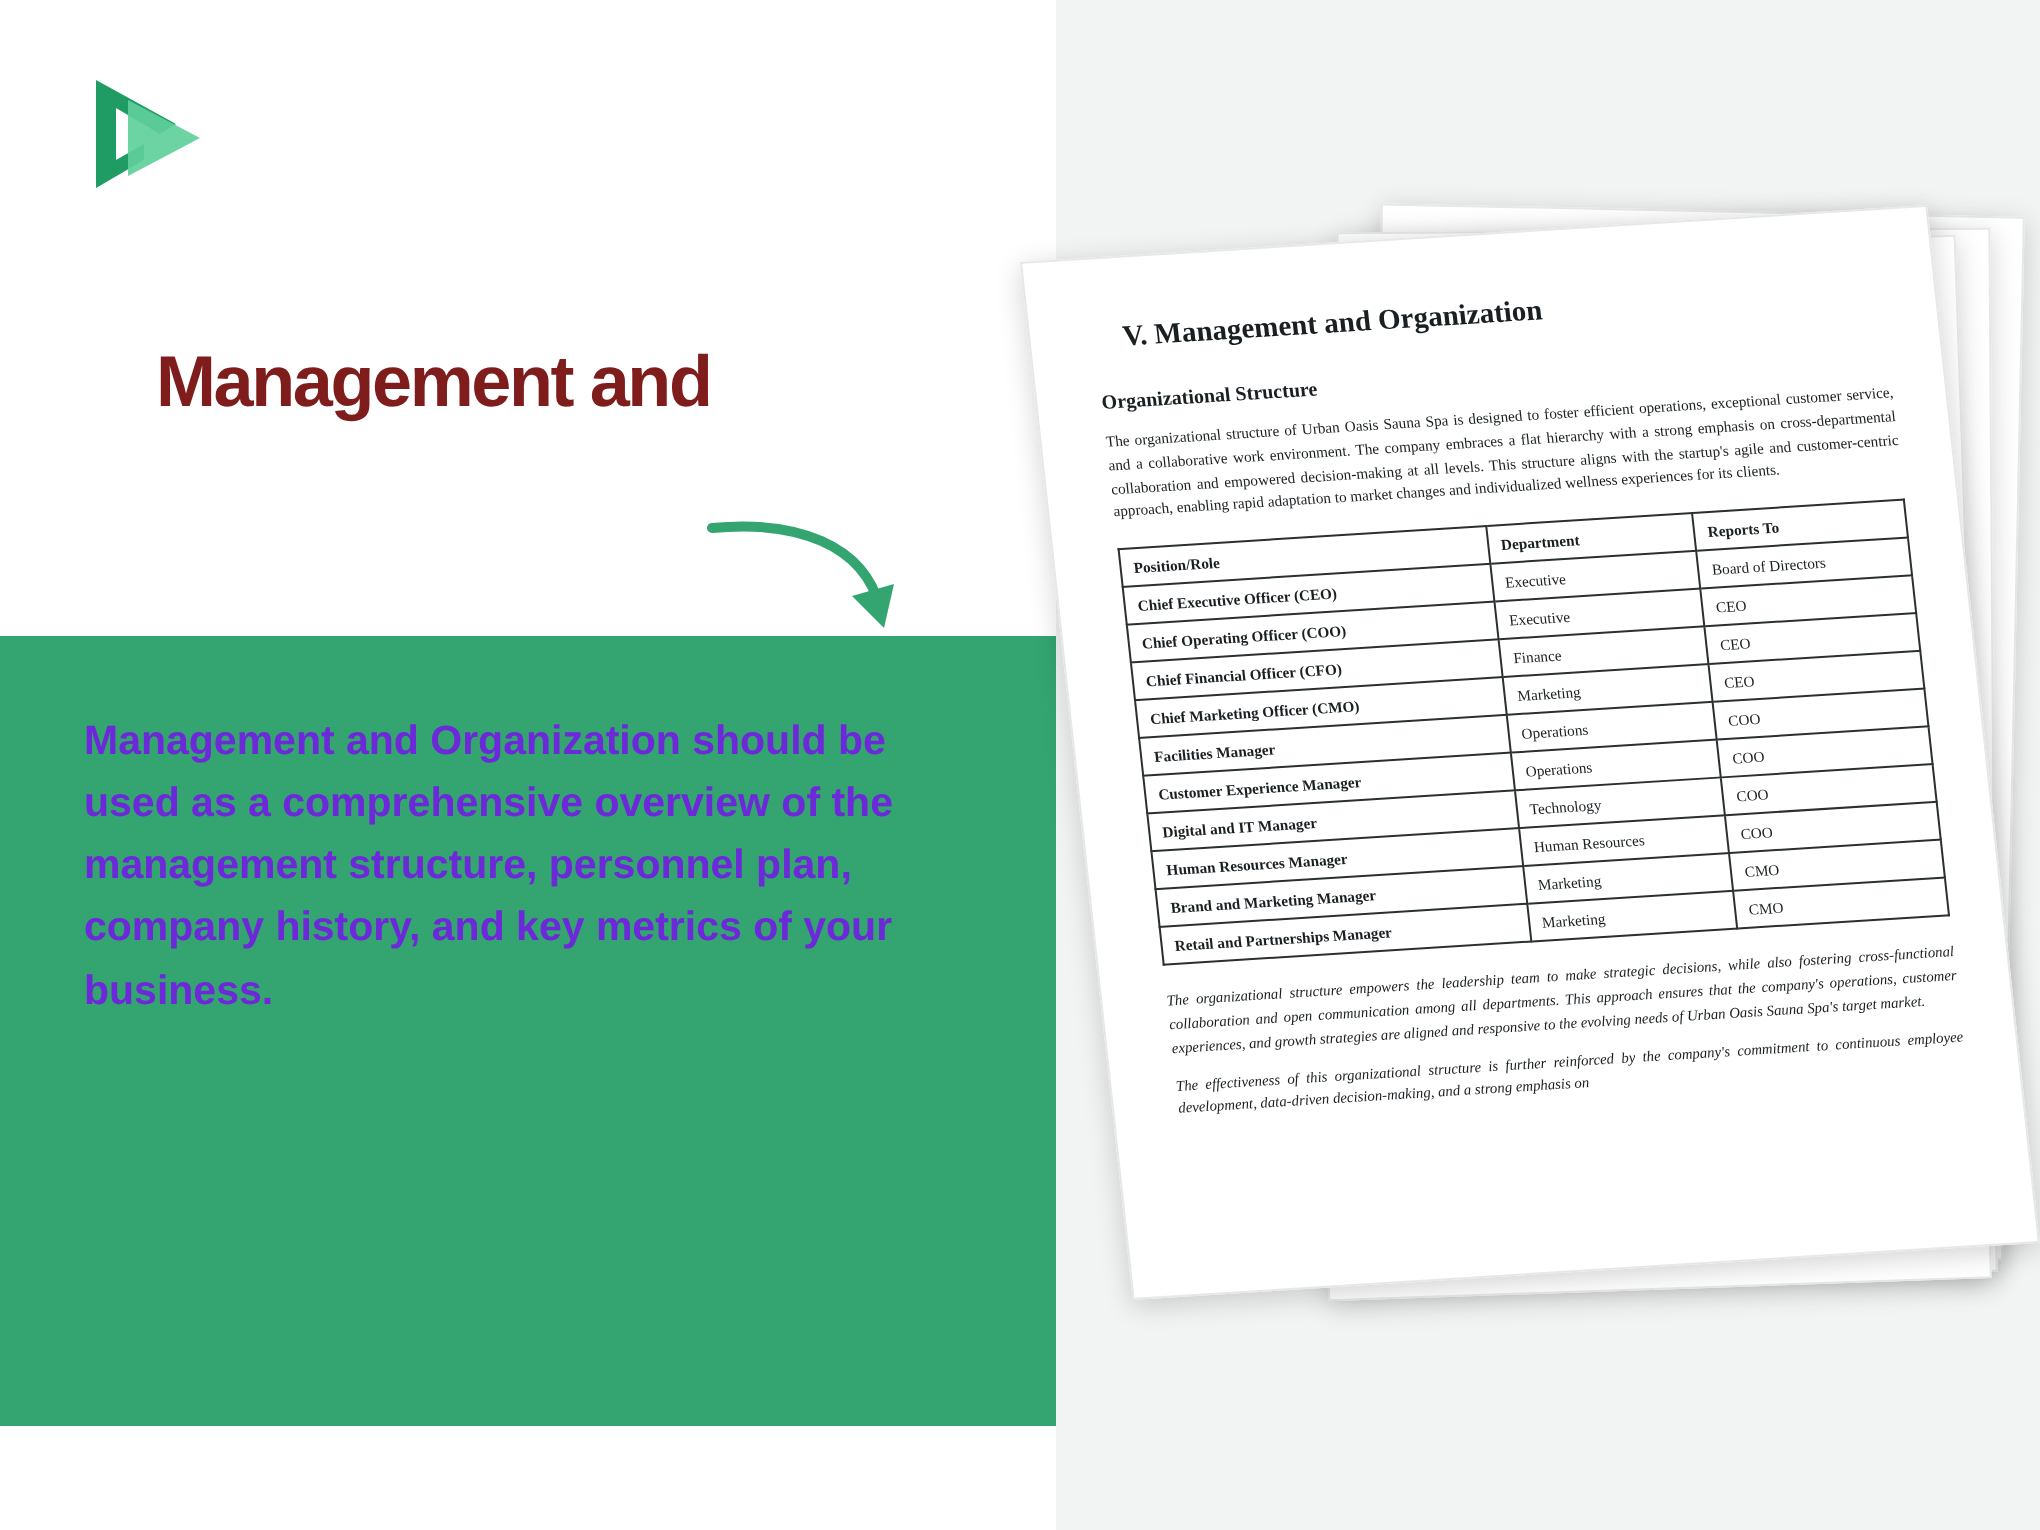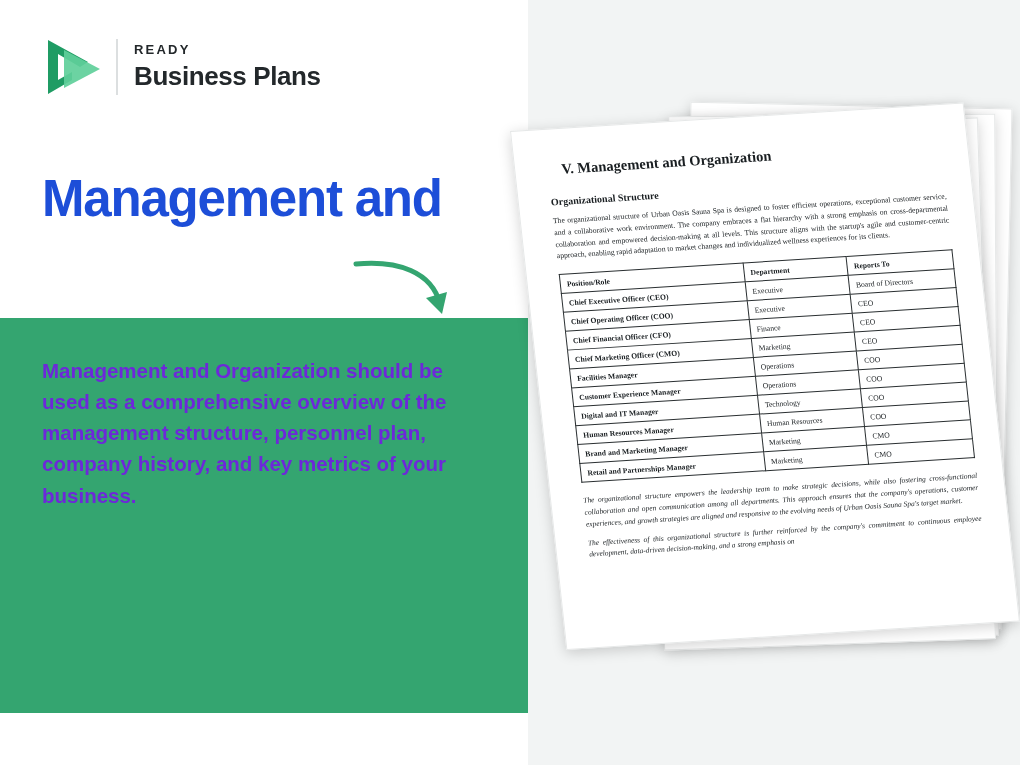--- a/index.html
+++ b/index.html
@@ -72,25 +72,26 @@
   }
 
   
   .headline {
     position: absolute;
     left: 42px;
     top: 172px;
     width: 470px;
   }
   .headline-line1 {
-    font-size: 51px;
+    font-size: 36px;
     line-height: 1.04;
     font-weight: bold;
-    color: #1d4ed8;
+    color: #7f1d1d;
     letter-spacing: -1.2px;
+    margin-left: 36px;
   }
   .headline-line2 {
     font-size: 48px;
     line-height: 1.08;
     font-weight: bold;
     color: #34a570;
     letter-spacing: -1.2px;
   }
 
   
@@ -228,24 +229,20 @@
 
 <div class="green-block"></div>
 
 <div class="logo-wrap">
   <div class="logo-mark">
     <svg width="60" height="62" viewBox="0 0 60 62" xmlns="http://www.w3.org/2000/svg">
       <path d="M6 4 L6 58 L30 44 L30 36 L16 44 L16 18 L38 31 L46 26 Z" fill="#1f9c64"></path>
       <path d="M22 14 L58 33 L22 52 Z" fill="#5fcf9a" opacity="0.92"></path>
     </svg>
   </div>
-  <div class="logo-text">
-    <div class="logo-ready">READY</div>
-    <div class="logo-bp">Business Plans</div>
-  </div>
 </div>
 
 <div class="headline">
   <div class="headline-line1">Management and</div>
 </div>
 
 <div class="arrow">
   <svg width="110" height="70" viewBox="0 0 110 70" xmlns="http://www.w3.org/2000/svg">
     <path d="M4 6 C 46 2, 80 14, 88 46" stroke="#34a570" stroke-width="5" fill="none" stroke-linecap="round"></path>
     <path d="M74 40 L90 56 L95 34 Z" fill="#34a570"></path>

